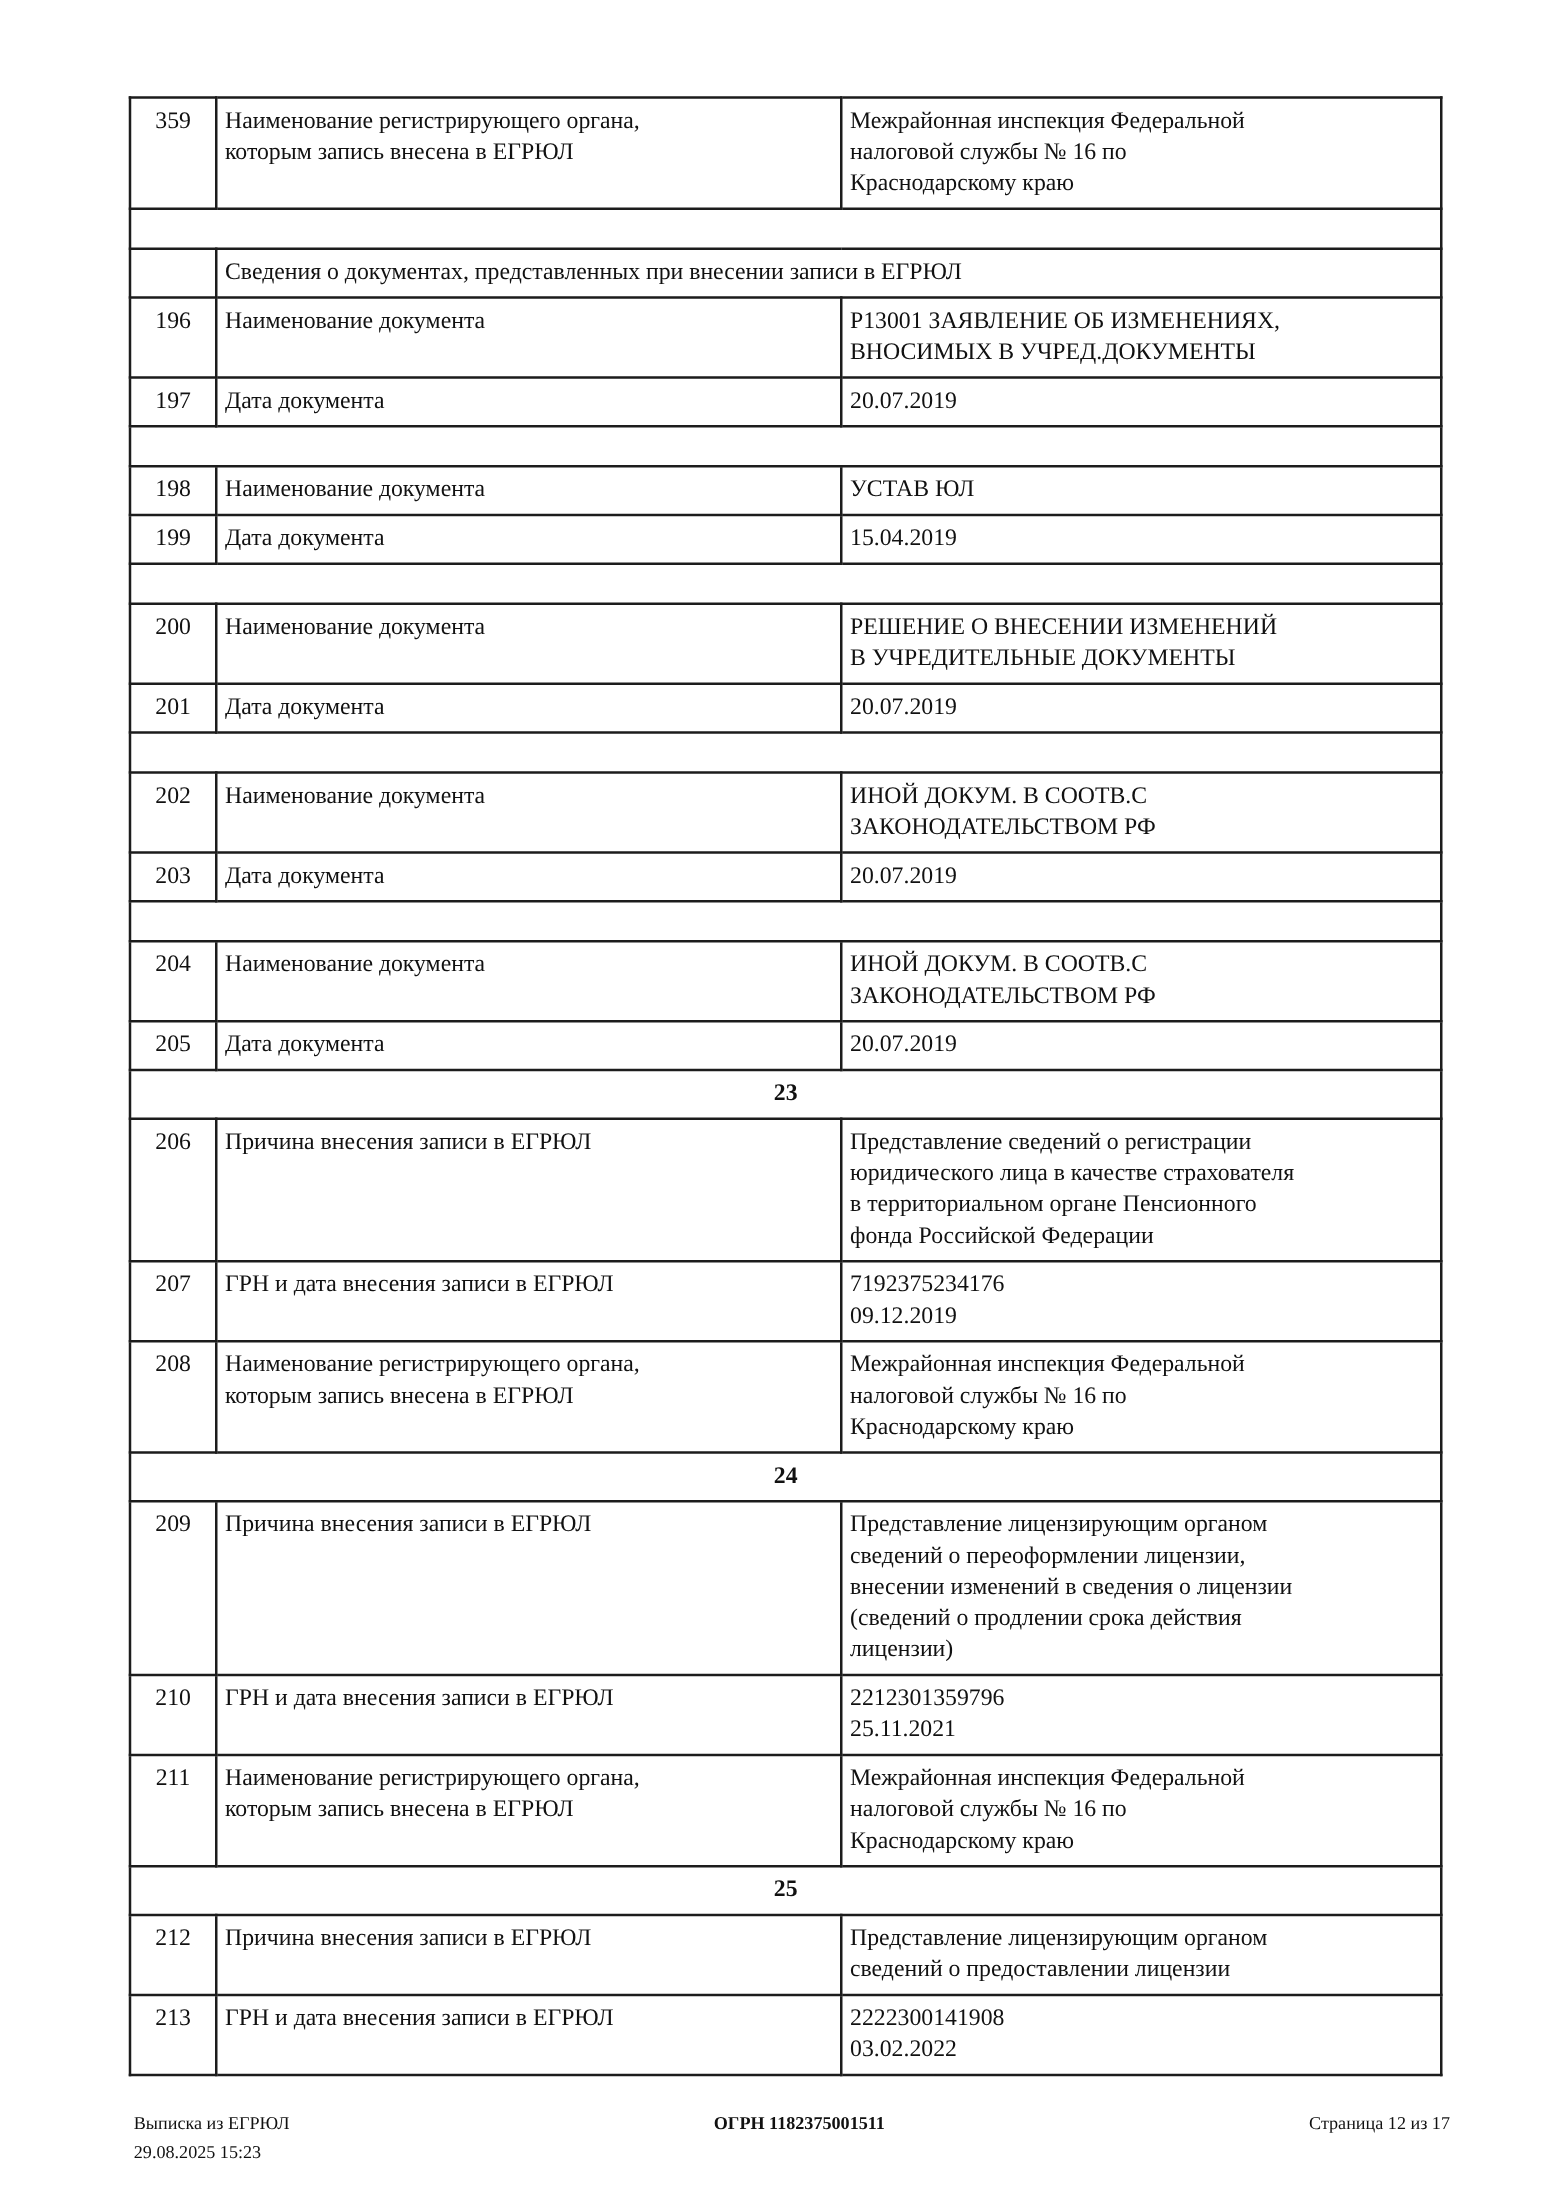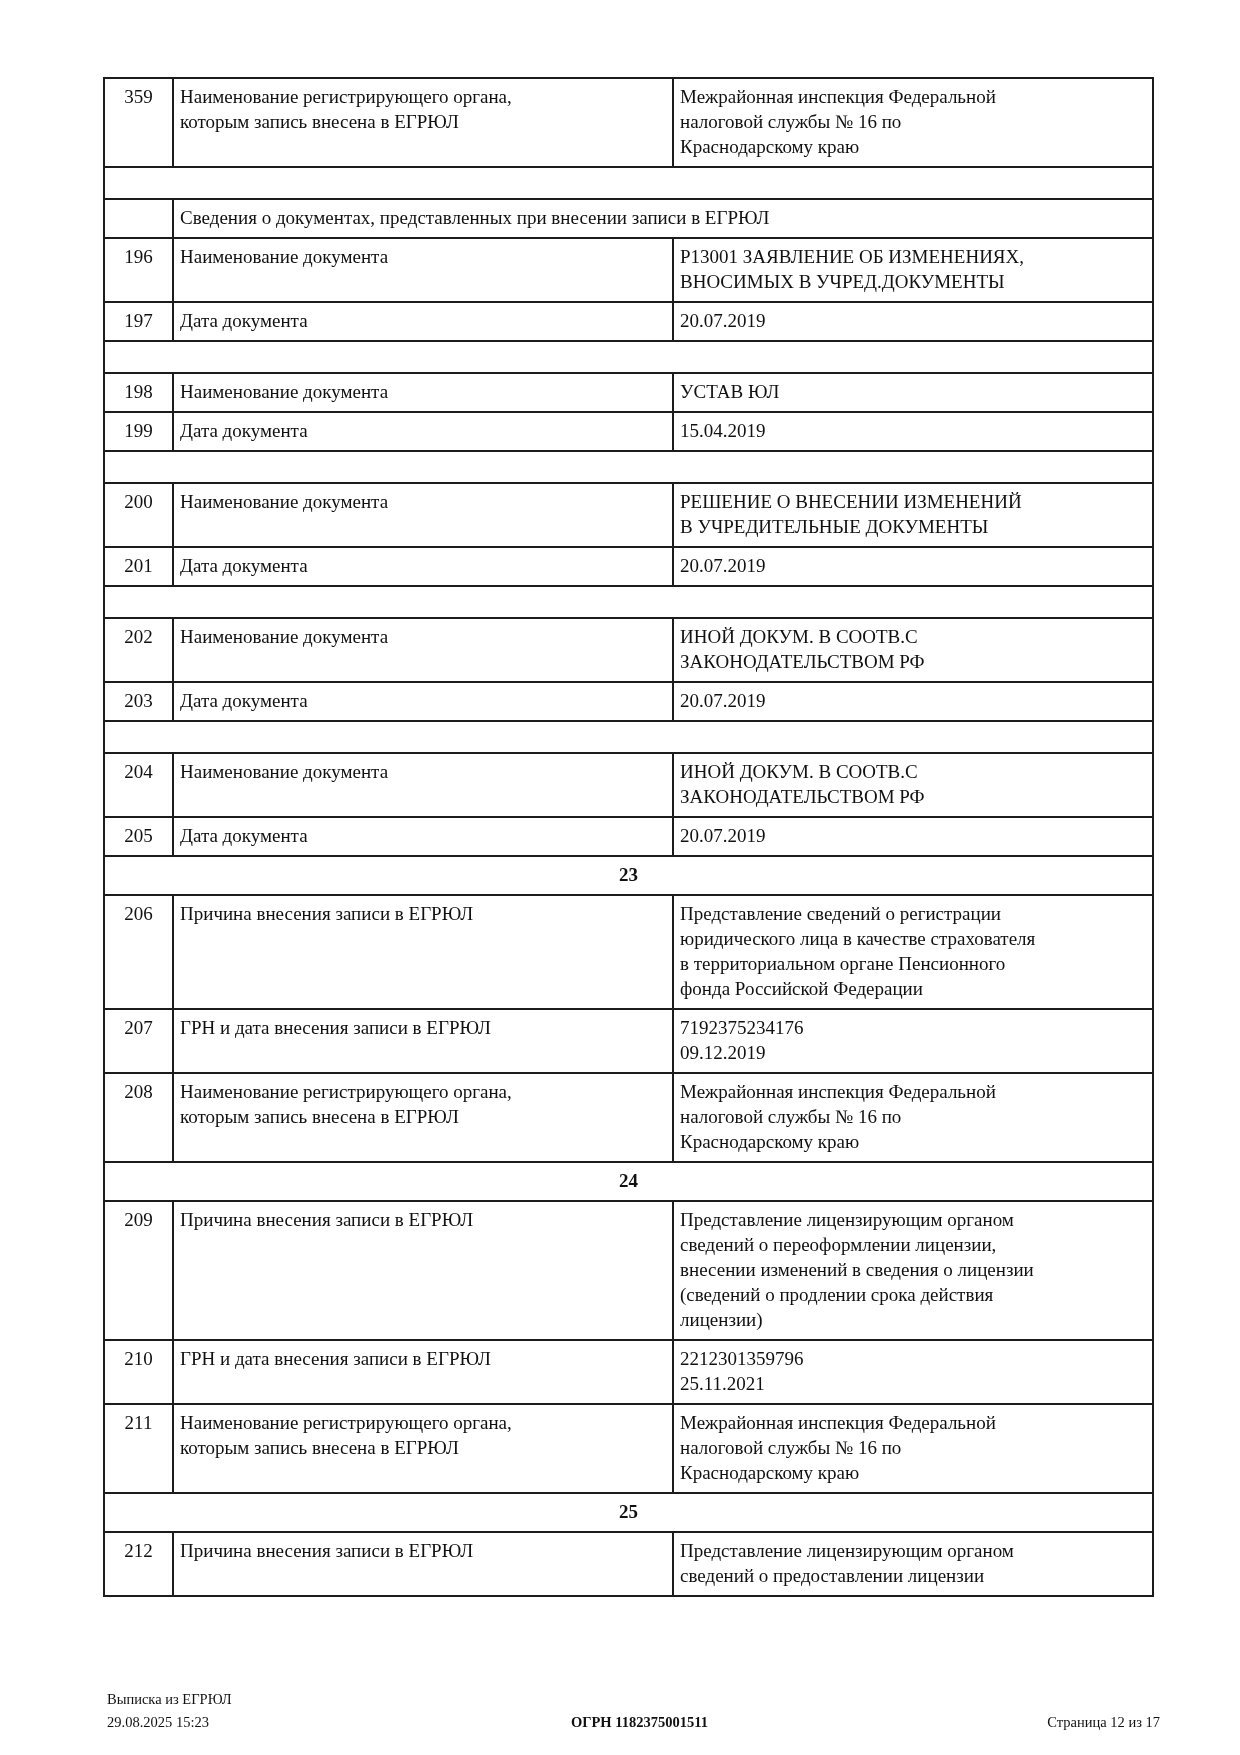--- a/index.html
+++ b/index.html
@@ -46,21 +46,20 @@
     padding-bottom: 5px;
   }
 
   .footer {
     position: absolute;
     left: 107px;
     width: 1053px;
     top: 1688px;
     display: flex;
     justify-content: space-between;
-    align-items: flex-end;
     font-size: 14.5px;
     line-height: 23px;
   }
   .footer .f-left { text-align: left; }
   .footer .f-center { text-align: center; font-weight: bold; }
   .footer .f-right { text-align: right; }
 </style>
 </head>
 <body>
 
@@ -206,20 +205,26 @@
 Краснодарскому краю</td>
         </tr>
         <tr>
           <td class="c-section" colspan="3">25</td>
         </tr>
         <tr>
           <td class="c-num">212</td>
           <td class="c-label">Причина внесения записи в ЕГРЮЛ</td>
           <td class="c-value">Представление лицензирующим органом
 сведений о предоставлении лицензии</td>
+        </tr>
+        <tr>
+          <td class="c-num">213</td>
+          <td class="c-label">ГРН и дата внесения записи в ЕГРЮЛ</td>
+          <td class="c-value">2222300141908
+03.02.2022</td>
         </tr>
       </tbody>
   </table>
 
   <div class="footer">
     <div class="f-left">
       <div>Выписка из ЕГРЮЛ</div>
       <div>29.08.2025 15:23</div>
     </div>
     <div class="f-center">ОГРН 1182375001511</div>

